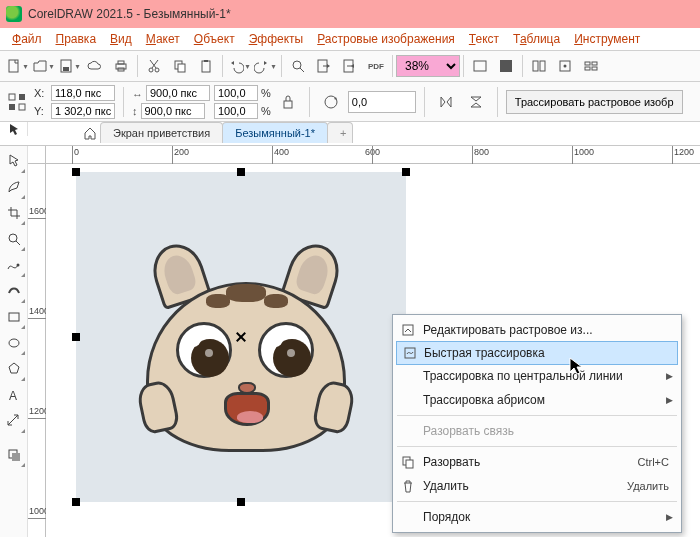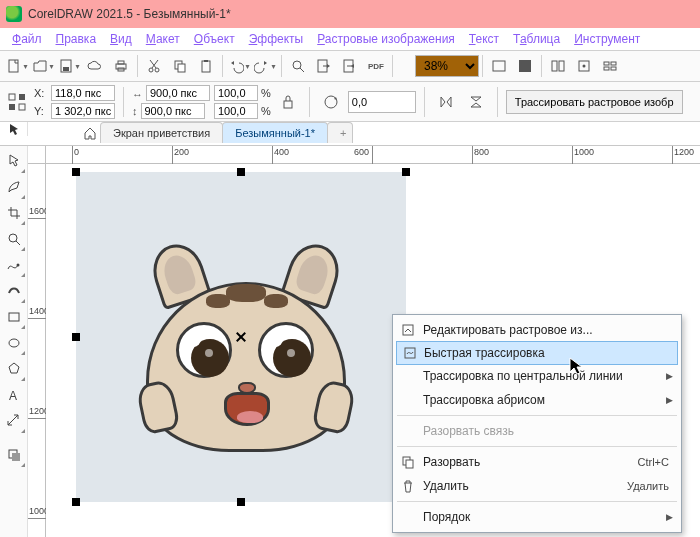--- a/index.html
+++ b/index.html
@@ -5,29 +5,29 @@
 * { box-sizing: border-box; margin: 0; padding: 0; font-family: "Segoe UI", Tahoma, sans-serif; font-size: 12px; }
 body { background: #fff; width: 700px; height: 537px; overflow: hidden; position: relative; }
 
 
 .titlebar { height: 28px; display: flex; align-items: center; padding: 0 6px; background: #fca5a5; }
 .titlebar .app-icon { width: 16px; height: 16px; background: radial-gradient(circle at 6px 6px,#7ac943 40%,#00a651 60%); border-radius: 3px; margin-right: 6px; }
 .titlebar .title { color: #333; font-size: 12px; }
 
 
 .menubar { height: 22px; display: flex; align-items: center; padding: 0 6px; gap: 2px; }
-.menubar .menu-item { padding: 2px 6px; color: #8b5cf6; cursor: default; }
+.menubar .menu-item { padding: 2px 6px; color: #c2410c; cursor: default; }
 .menubar .menu-item .ul { text-decoration: underline; }
 
 
 .toolbar { height: 32px; border-top: 1px solid #d0d0d0; border-bottom: 1px solid #d0d0d0; display: flex; align-items: center; padding: 0 4px; gap: 0; background: #fafafa; }
 .toolbar .tbtn { width: 26px; height: 26px; display: flex; align-items: center; justify-content: center; color: #444; cursor: default; position: relative; }
 .toolbar .sep { width: 1px; height: 22px; background: #d0d0d0; margin: 0 3px; }
 .toolbar .dd { font-size: 8px; color: #666; margin-left: 1px; }
-.toolbar select.zoom { height: 22px; width: 64px; border: 1px solid #b8b8b8; background: #a16207; padding: 0 4px; margin-left: 19px; }
+.toolbar select.zoom { height: 22px; width: 64px; border: 1px solid #b8b8b8; background: #f9a8d4; padding: 0 4px; }
 
 
 .propbar { height: 40px; border-bottom: 1px solid #d0d0d0; display: flex; align-items: center; padding: 0 4px; gap: 4px; background: #fafafa; overflow: hidden; }
 .propbar .grp { display: flex; flex-direction: column; gap: 2px; }
 .propbar .row { display: flex; align-items: center; gap: 3px; }
 .propbar .lbl { font-size: 11px; color: #333; width: 14px; }
 .propbar input.val { height: 16px; width: 64px; border: 1px solid #b8b8b8; padding: 0 3px; font-size: 11px; }
 .propbar input.val.narrow { width: 44px; }
 .propbar .unit { font-size: 11px; color: #333; }
 .propbar .sep { width: 1px; height: 30px; background: #d0d0d0; margin: 0 4px; }
@@ -422,21 +422,21 @@
 
   <div class="canvas-wrap">
     <div class="ruler-corner"></div>
     <div class="ruler-h">
       <div class="tlabel" style="left:26px">0</div>
       <div class="tick" style="left:26px"></div>
       <div class="tlabel" style="left:126px">200</div>
       <div class="tick" style="left:126px"></div>
       <div class="tlabel" style="left:226px">400</div>
       <div class="tick" style="left:226px"></div>
-      <div class="tlabel" style="left:306px">600</div>
+      <div class="tlabel" style="left:317px">600</div>
       <div class="tick" style="left:326px"></div>
       <div class="tlabel" style="left:426px">800</div>
       <div class="tick" style="left:426px"></div>
       <div class="tlabel" style="left:526px">1000</div>
       <div class="tick" style="left:526px"></div>
       <div class="tlabel" style="left:626px">1200</div>
       <div class="tick" style="left:626px"></div>
     </div>
     <div class="ruler-v">
       <div class="tlabel" style="top:40px">1600</div>

